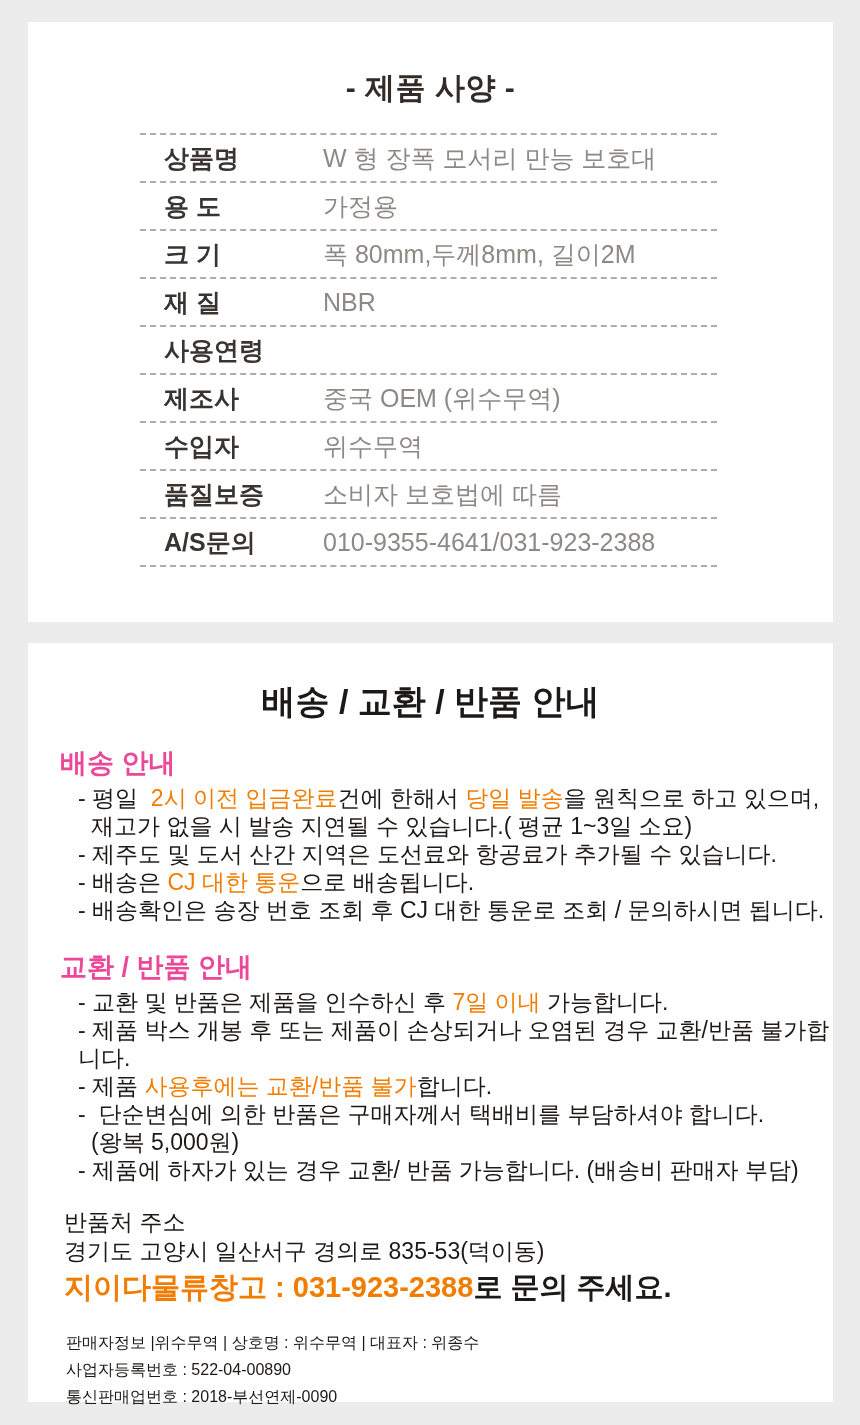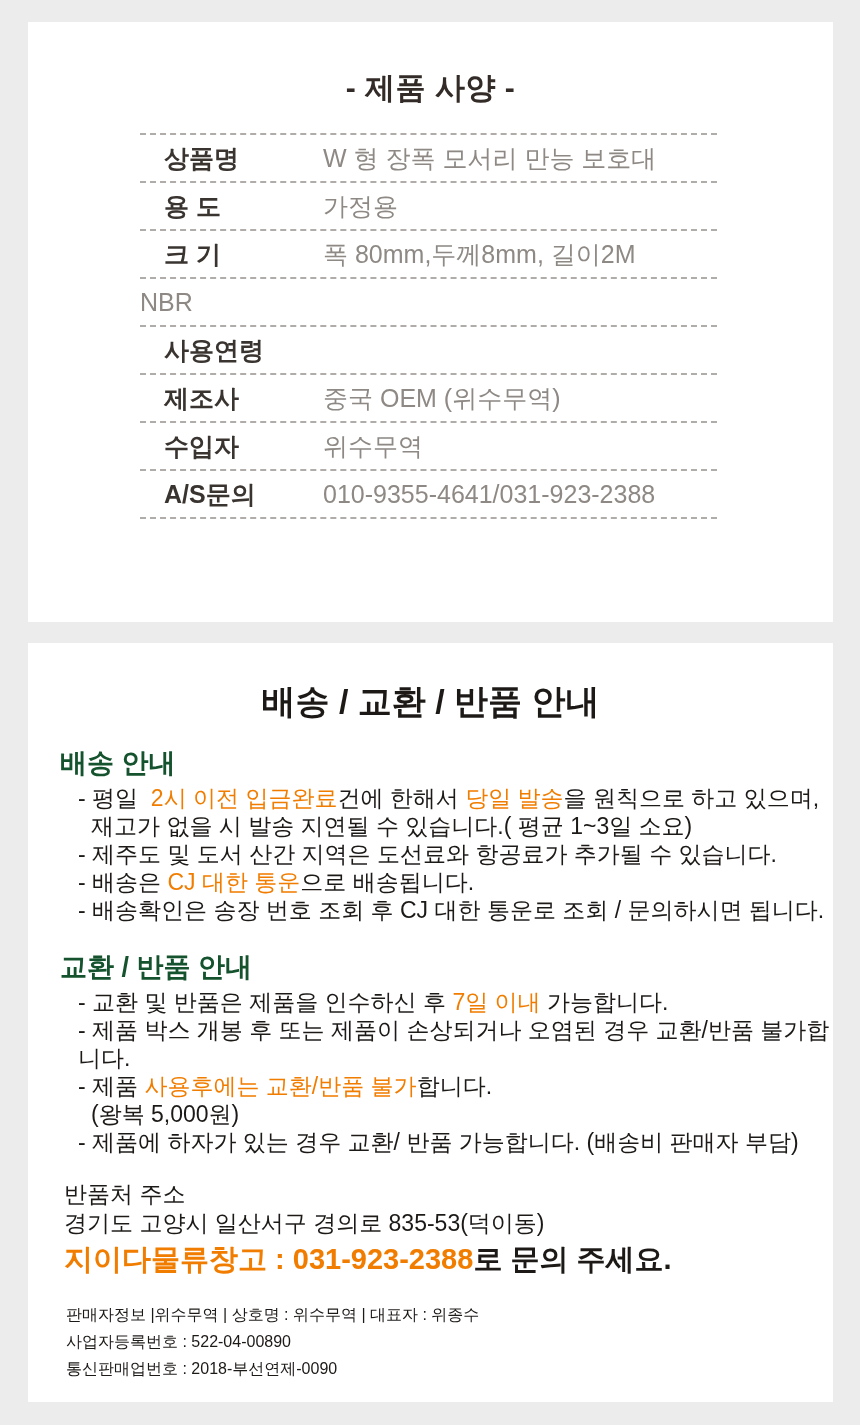--- a/index.html
+++ b/index.html
@@ -63,21 +63,21 @@
     font-weight: 700;
     color: #1c1917;
   }
   #notice-sections > .notice-section:first-child { margin-top: 20px; }
   .notice-section { margin-top: 25px; }
   .section-heading {
     margin-left: 32px;
     margin-bottom: 3px;
     font-size: 27px;
     font-weight: 600;
-    color: #14532d;
+    color: #ec4899;
   }
   .notice-line {
     margin-left: 50px;
     font-size: 23px;
     line-height: 28px;
     font-weight: 500;
     color: #1c1917;
     white-space: pre-wrap;
   }
   .notice-line.indent-2 { margin-left: 63px; }
@@ -119,32 +119,37 @@
         </div>
         <div class="spec-row">
           <div class="spec-label">용 도</div>
           <div class="spec-value">가정용</div>
         </div>
         <div class="spec-row">
           <div class="spec-label">크 기</div>
           <div class="spec-value">폭 80mm,두께8mm, 길이2M</div>
         </div>
         <div class="spec-row">
+          <div class="spec-label">재 질</div>
           <div class="spec-value">NBR</div>
         </div>
         <div class="spec-row">
           <div class="spec-label">사용연령</div>
         </div>
         <div class="spec-row">
           <div class="spec-label">제조사</div>
           <div class="spec-value">중국 OEM (위수무역)</div>
         </div>
         <div class="spec-row">
           <div class="spec-label">수입자</div>
           <div class="spec-value">위수무역</div>
+        </div>
+        <div class="spec-row">
+          <div class="spec-label">품질보증</div>
+          <div class="spec-value">소비자 보호법에 따름</div>
         </div>
         <div class="spec-row">
           <div class="spec-label">A/S문의</div>
           <div class="spec-value">010-9355-4641/031-923-2388</div>
         </div>
       </div>
   </section>
 
   <section class="card card-notice">
     <h1 class="notice-title">배송 / 교환 / 반품 안내</h1>
@@ -156,20 +161,21 @@
           <div class="notice-line indent-2"><span>재고가 없을 시 발송 지연될 수 있습니다.( 평균 1~3일 소요)</span></div>
           <div class="notice-line indent-1"><span>- 제주도 및 도서 산간 지역은 도선료와 항공료가 추가될 수 있습니다.</span></div>
           <div class="notice-line indent-1"><span>- 배송은 </span><span class="orange">CJ 대한 통운</span><span>으로 배송됩니다.</span></div>
           <div class="notice-line indent-1"><span>- 배송확인은 송장 번호 조회 후 CJ 대한 통운로 조회 / 문의하시면 됩니다.</span></div>
         </div>
         <div class="notice-section">
           <div class="section-heading">교환 / 반품 안내</div>
           <div class="notice-line indent-1"><span>- 교환 및 반품은 제품을 인수하신 후 </span><span class="orange">7일 이내</span><span> 가능합니다.</span></div>
           <div class="notice-line indent-1"><span>- 제품 박스 개봉 후 또는 제품이 손상되거나 오염된 경우 교환/반품 불가합니다.</span></div>
           <div class="notice-line indent-1"><span>- 제품 </span><span class="orange">사용후에는 교환/반품 불가</span><span>합니다.</span></div>
+          <div class="notice-line indent-1"><span>-  단순변심에 의한 반품은 구매자께서 택배비를 부담하셔야 합니다.</span></div>
           <div class="notice-line indent-2"><span>(왕복 5,000원)</span></div>
           <div class="notice-line indent-1"><span>- 제품에 하자가 있는 경우 교환/ 반품 가능합니다. (배송비 판매자 부담)</span></div>
         </div>
       </div>
 
     <div class="address-block">
       <div>반품처 주소</div>
       <div>경기도 고양시 일산서구 경의로 835-53(덕이동)</div>
       <div class="phone-line"><span class="orange">지이다물류창고 : 031-923-2388</span><span>로 문의 주세요.</span></div>
     </div>

